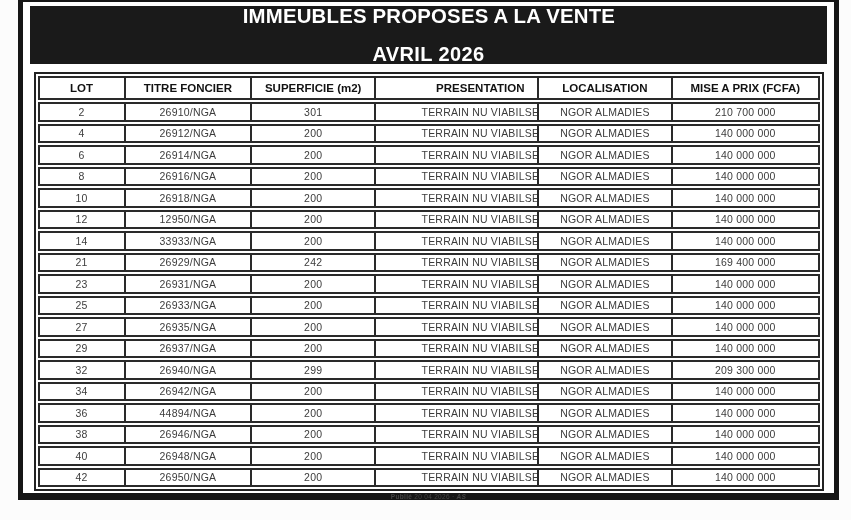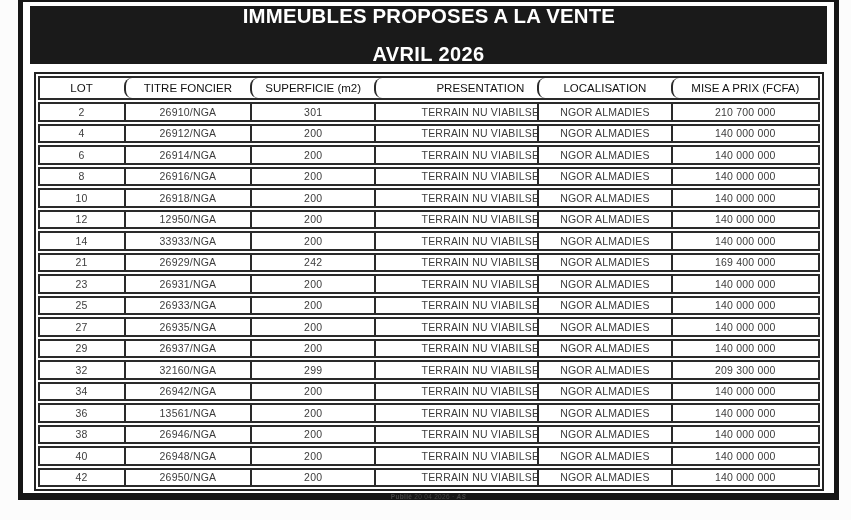--- a/index.html
+++ b/index.html
@@ -62,25 +62,24 @@
     justify-content: center;
     height: 15.5px;
     font-size: 10.5px;
     color: #3c3c3c;
     letter-spacing: 0.2px;
     white-space: nowrap;
     overflow: hidden;
   }
   .t-row.header .t-cell {
     height: 20px;
-    font-weight: 400;
+    font-weight: 700;
     font-size: 11.5px;
     color: #121212;
     letter-spacing: 0px;
-    border-radius: 8px;
   }
   .t-cell + .t-cell { border-left: 2px solid #2a2a2a; }
   .t-cell:nth-child(1) { width: 10.8%; }
   .t-cell:nth-child(2) { width: 16.3%; }
   .t-cell:nth-child(3) { width: 15.9%; }
   .t-cell:nth-child(4) { width: 20.9%; padding-left: 48px; }
   .t-cell:nth-child(5) { width: 17.3%; }
   .t-cell:nth-child(6) { width: 18.8%; }
   .footer-line {
     margin-top: 2px;
@@ -203,37 +202,37 @@
       <div class="t-row">
         <div class="t-cell">29</div>
         <div class="t-cell">26937/NGA</div>
         <div class="t-cell">200</div>
         <div class="t-cell">TERRAIN NU VIABILSE</div>
         <div class="t-cell">NGOR ALMADIES</div>
         <div class="t-cell">140 000 000</div>
       </div>
       <div class="t-row">
         <div class="t-cell">32</div>
-        <div class="t-cell">32160/NGA</div>
+        <div class="t-cell">26940/NGA</div>
         <div class="t-cell">299</div>
         <div class="t-cell">TERRAIN NU VIABILSE</div>
         <div class="t-cell">NGOR ALMADIES</div>
         <div class="t-cell">209 300 000</div>
       </div>
       <div class="t-row">
         <div class="t-cell">34</div>
         <div class="t-cell">26942/NGA</div>
         <div class="t-cell">200</div>
         <div class="t-cell">TERRAIN NU VIABILSE</div>
         <div class="t-cell">NGOR ALMADIES</div>
         <div class="t-cell">140 000 000</div>
       </div>
       <div class="t-row">
         <div class="t-cell">36</div>
-        <div class="t-cell">13561/NGA</div>
+        <div class="t-cell">44894/NGA</div>
         <div class="t-cell">200</div>
         <div class="t-cell">TERRAIN NU VIABILSE</div>
         <div class="t-cell">NGOR ALMADIES</div>
         <div class="t-cell">140 000 000</div>
       </div>
       <div class="t-row">
         <div class="t-cell">38</div>
         <div class="t-cell">26946/NGA</div>
         <div class="t-cell">200</div>
         <div class="t-cell">TERRAIN NU VIABILSE</div>

